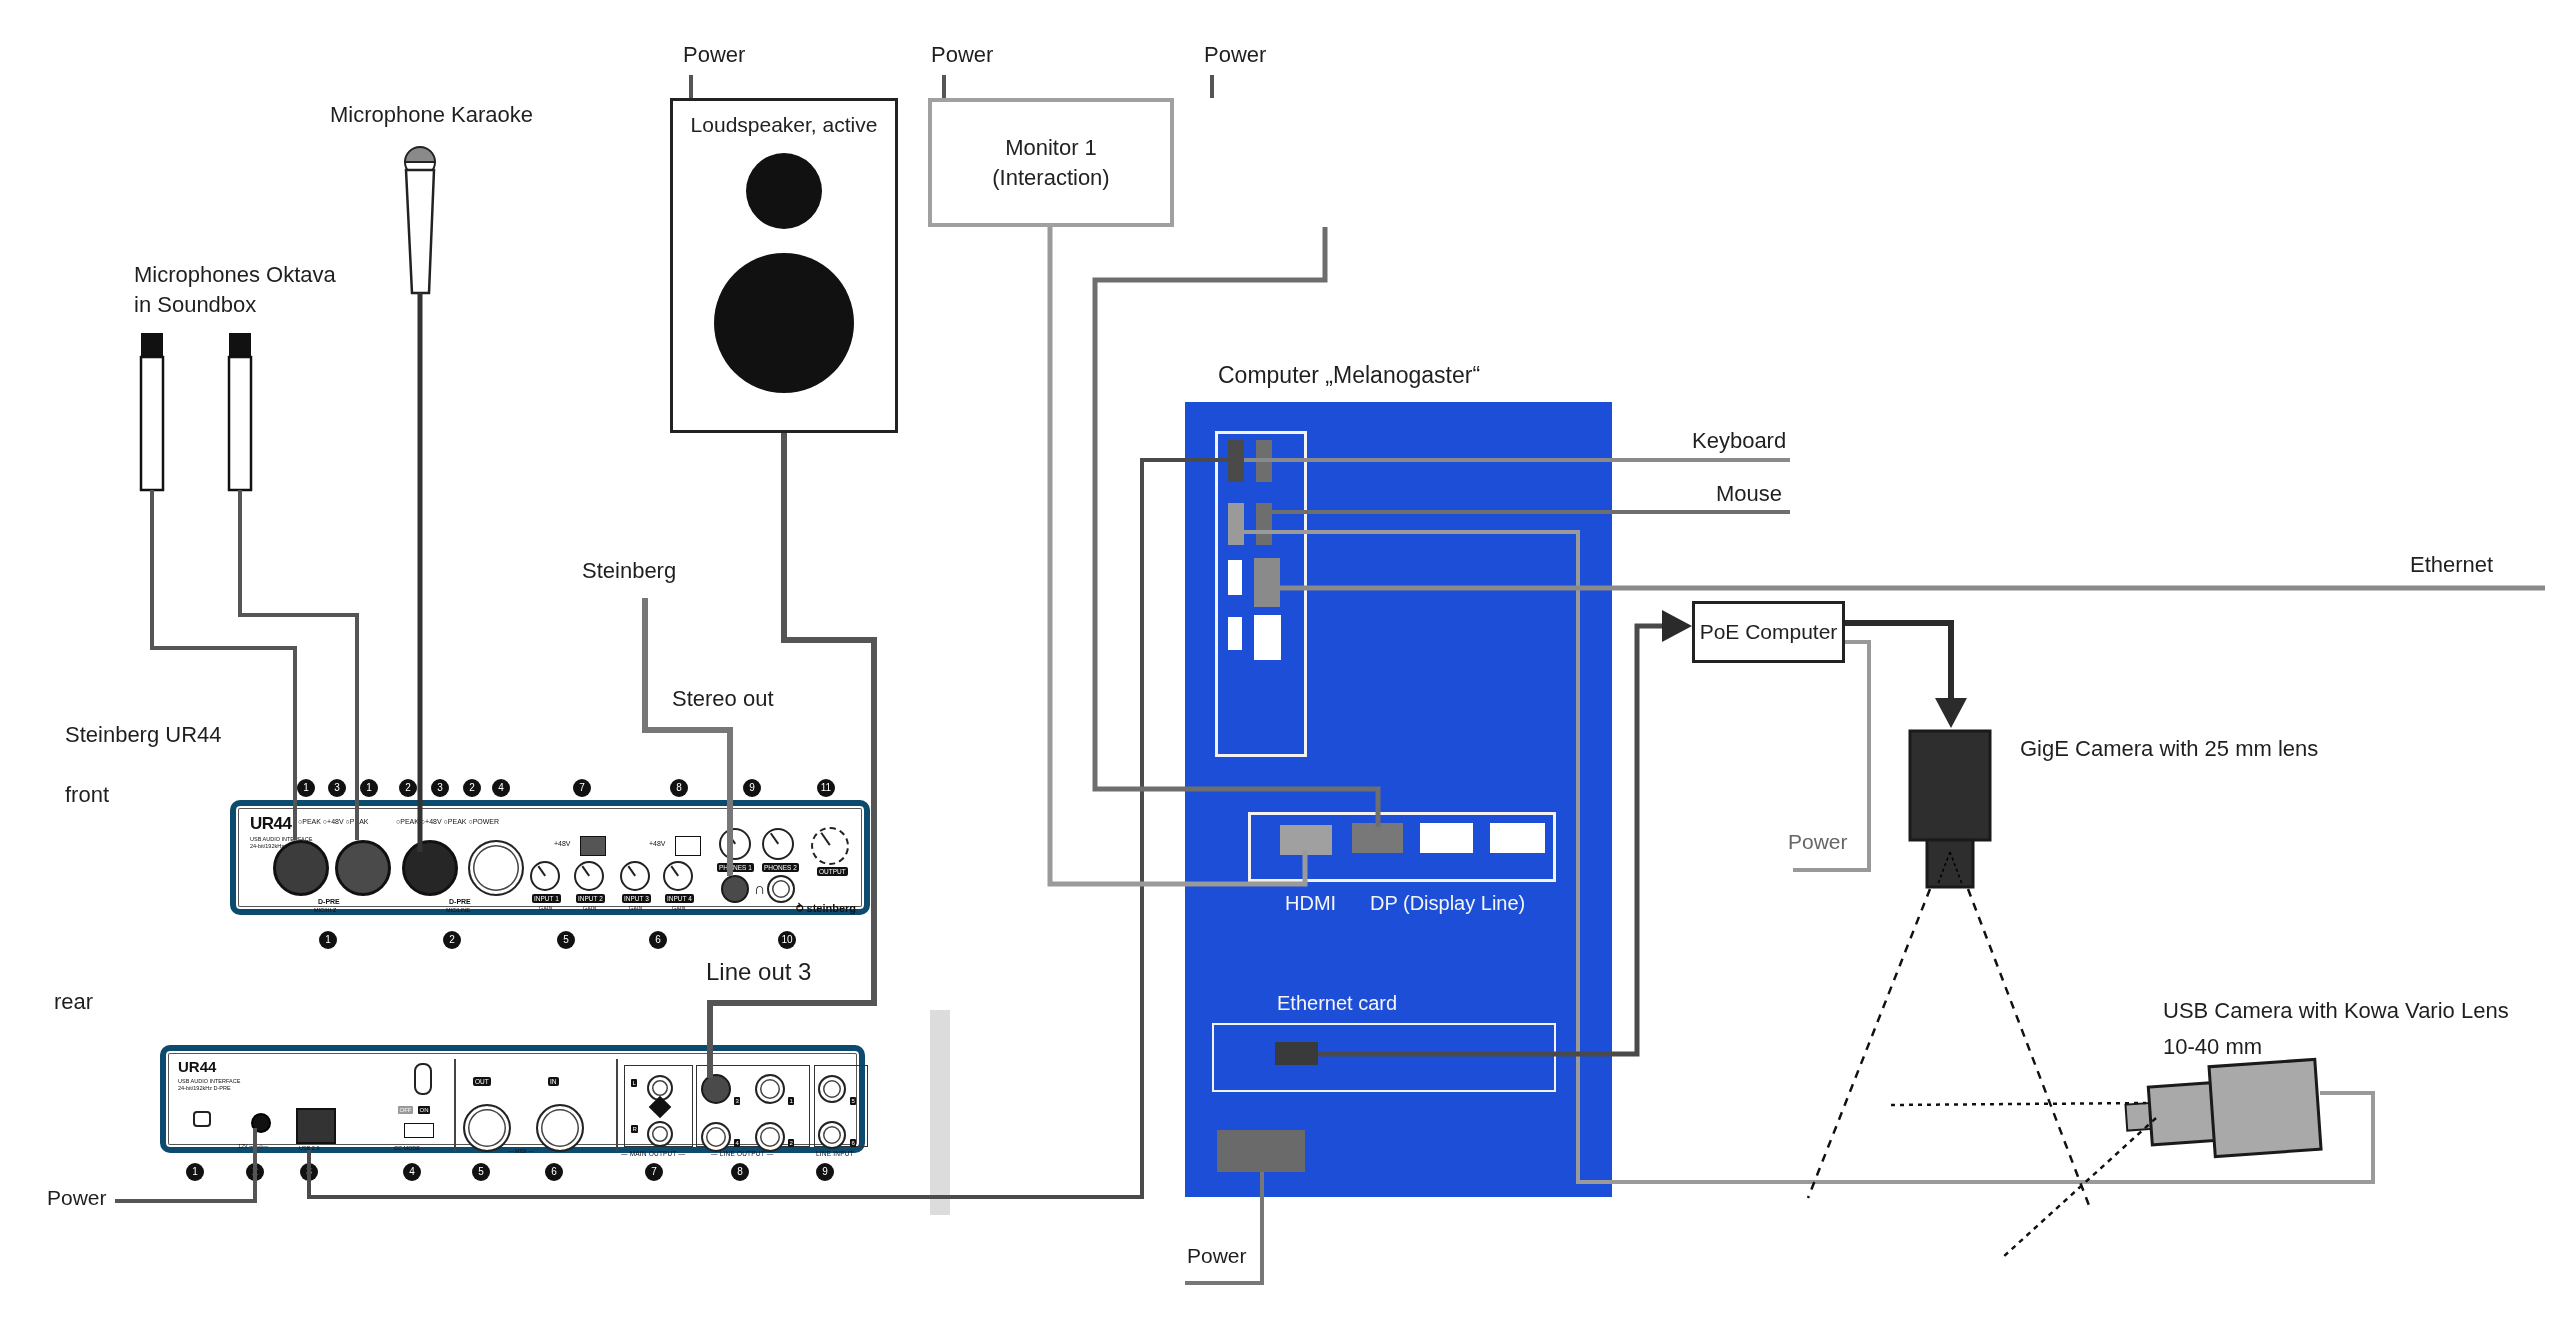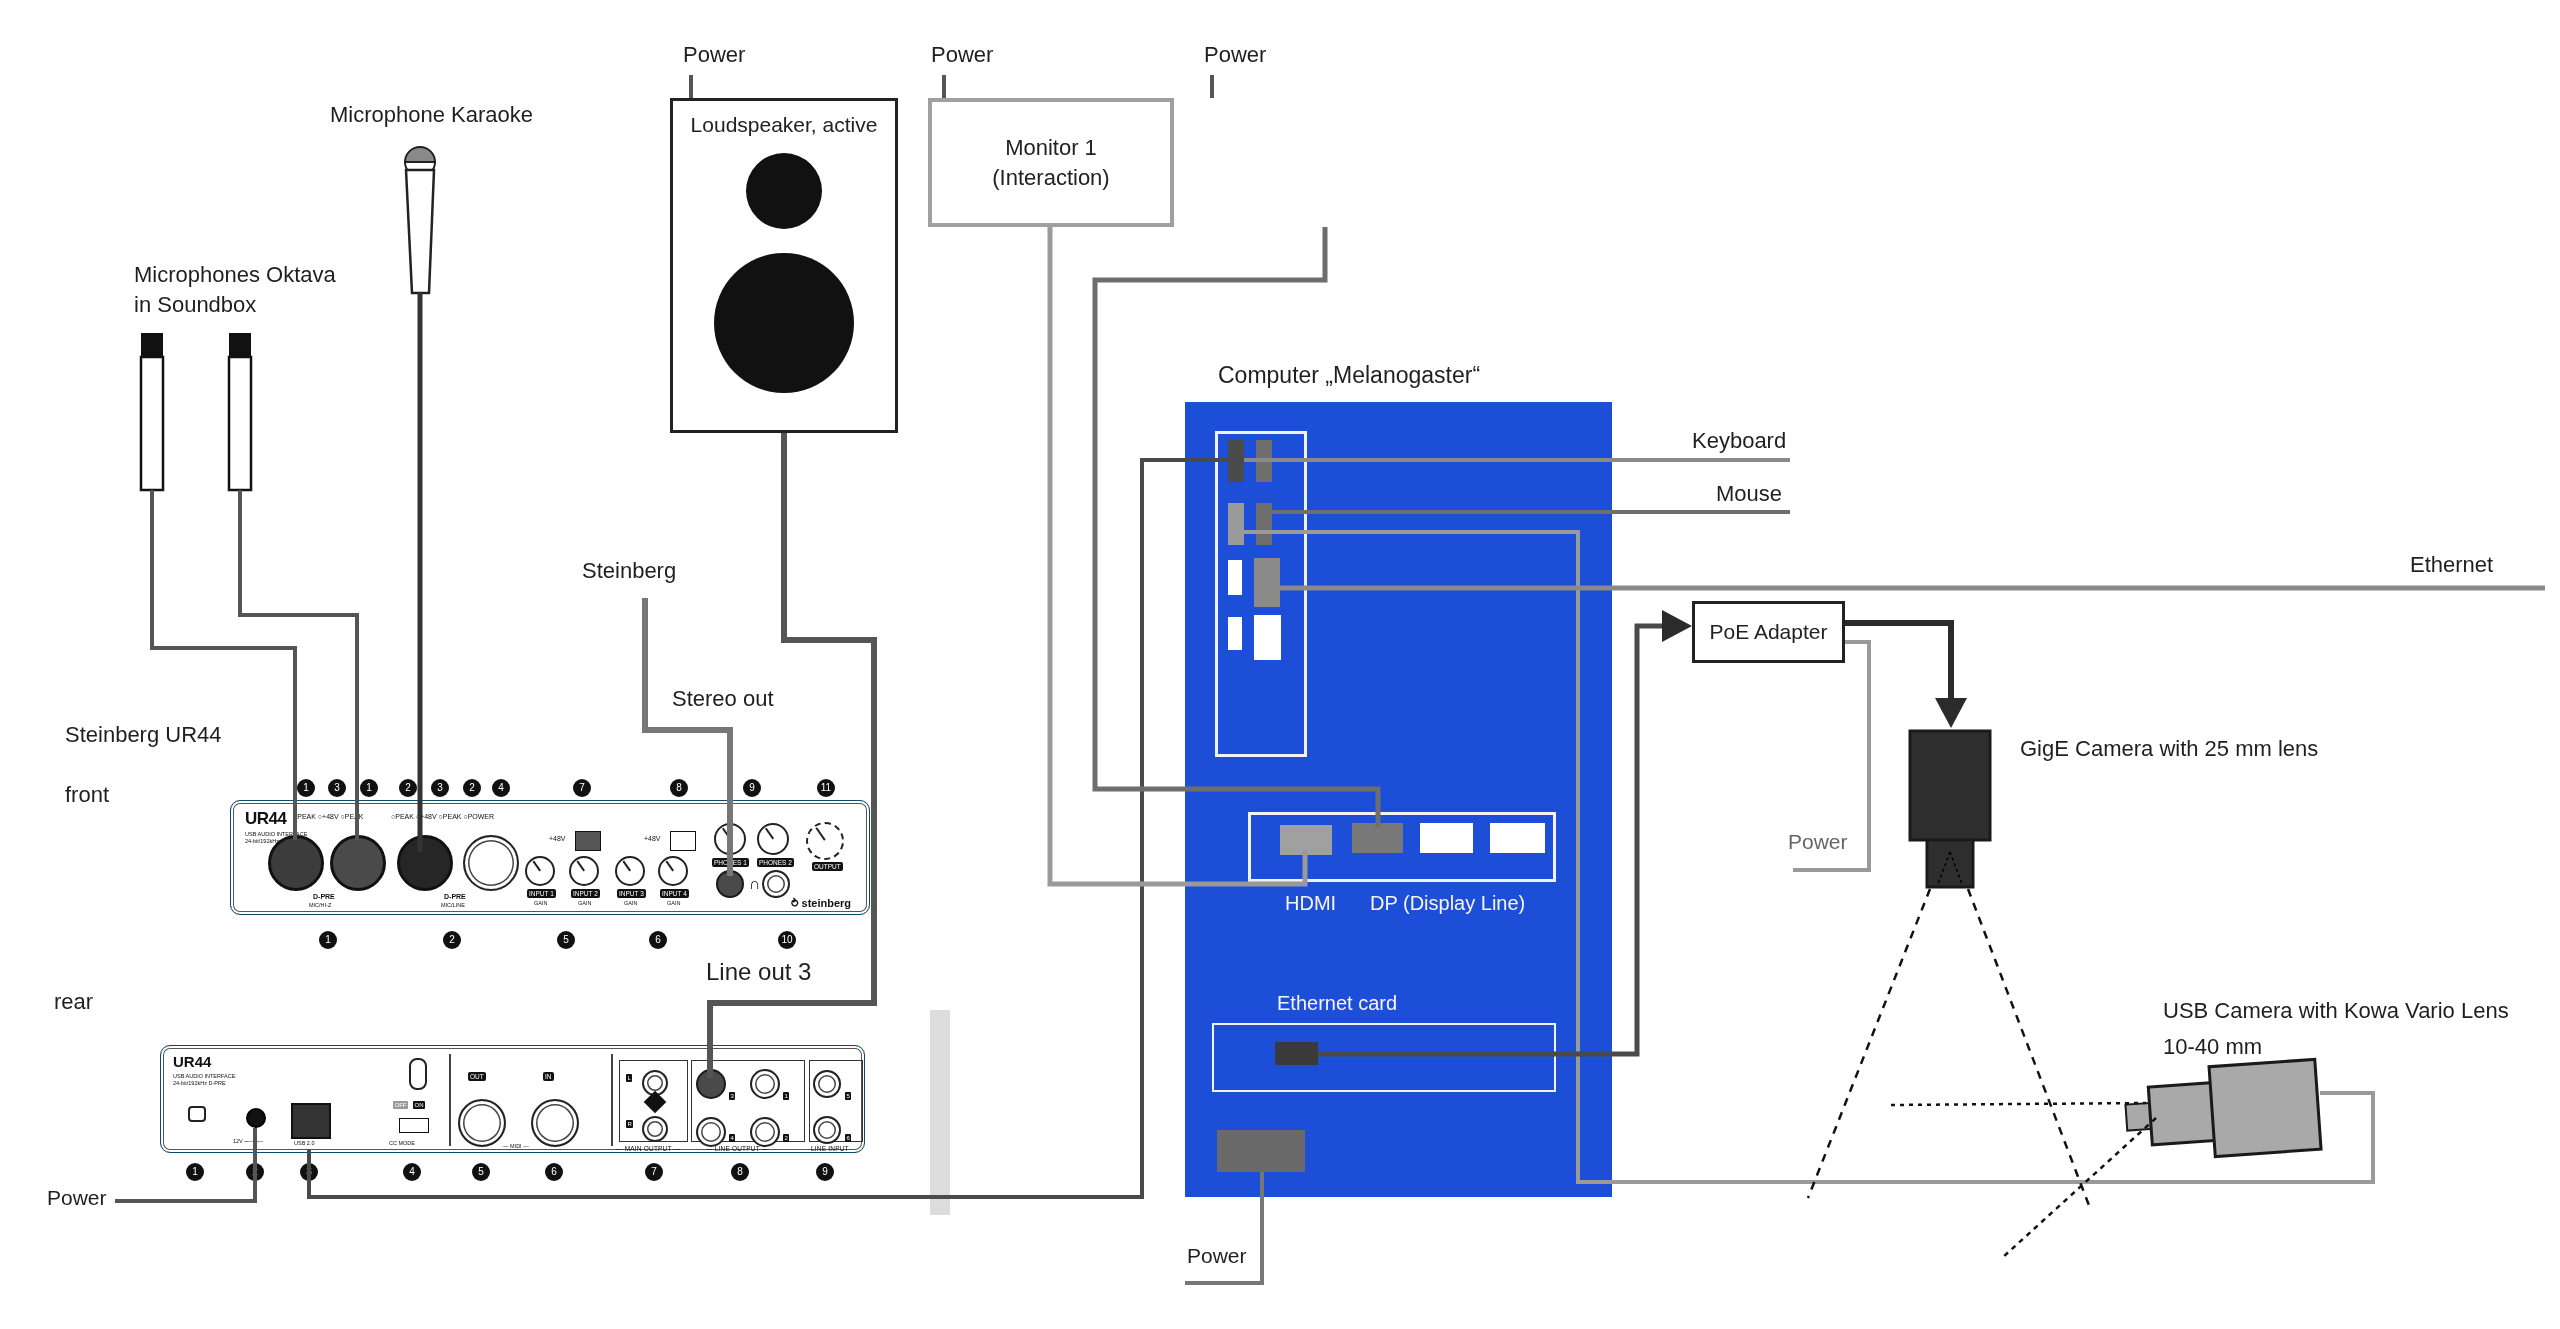--- a/index.html
+++ b/index.html
@@ -6,21 +6,21 @@
   .canvas{position:relative;width:2560px;height:1329px;background:#fff;overflow:hidden;
           font-family:"Liberation Sans",sans-serif;color:#222;}
   .abs{position:absolute;}
   .lbl{position:absolute;font-size:22px;color:#1f1f1f;white-space:nowrap;}
   .lbl.small{font-size:21px;}
   .lbl.gray{color:#666;}
   .box{position:absolute;background:#fff;box-sizing:border-box;display:flex;align-items:center;justify-content:center;text-align:center;}
   .monitor{font-size:22px;line-height:30px;color:#222;}
   .speaker{border:3px solid #222;}
   .circle{position:absolute;border-radius:50%;}
-  .panel{position:absolute;background:#fff;border:1px solid #0c4a6e;border-radius:10px;box-sizing:border-box;box-shadow:inset 0 0 0 2px #fff, inset 0 0 0 3px #555;}
+  .panel{position:absolute;background:#fff;border:6px solid #0c4a6e;border-radius:10px;box-sizing:border-box;box-shadow:inset 0 0 0 2px #fff, inset 0 0 0 3px #555;}
   .computer{position:absolute;background:#1d4ed8;}
   .whitebox{position:absolute;border:3px solid #f2f2f2;box-sizing:border-box;}
   .port{position:absolute;}
   .tinytag{position:absolute;background:#111;color:#fff;font-size:6.5px;line-height:9px;padding:0 2px;border-radius:2px;white-space:nowrap;}
   .tiny{position:absolute;font-size:7px;color:#111;white-space:nowrap;}
   .micro{position:absolute;font-size:5.5px;color:#111;white-space:nowrap;}
   .knob{position:absolute;border-radius:50%;background:#fff;border:2.5px solid #222;box-sizing:border-box;}
   .knob:after{content:"";position:absolute;left:50%;top:4%;width:2px;height:45%;background:#222;transform:translateX(-50%) rotate(-35deg);transform-origin:bottom center;}
   .jack{position:absolute;border-radius:50%;box-sizing:border-box;}
   .jack.white{background:#fff;border:2.5px solid #222;box-shadow:inset 0 0 0 3px #fff, inset 0 0 0 4.5px #444;}
@@ -84,21 +84,21 @@
     <div class="port" style="left:90px;top:640px;width:43px;height:23px;background:#3a3a3a;"></div>
 
     <div class="port" style="left:32px;top:728px;width:88px;height:42px;background:#6a6a6a;"></div>
   </div>
   <div class="lbl small" style="left:1187px;top:1244px;">Power</div>
 
   <div class="lbl" style="left:1692px;top:428px;">Keyboard</div>
   <div class="lbl" style="left:1716px;top:481px;">Mouse</div>
   <div class="lbl" style="left:2410px;top:552px;">Ethernet</div>
   <div class="box" style="left:1692px;top:601px;width:153px;height:62px;border:3px solid #222;">
-    <span style="font-size:21px;">PoE Adapter</span>
+    <span style="font-size:21px;">PoE Computer</span>
   </div>
   <div class="lbl" style="left:2020px;top:736px;">GigE Camera with 25 mm lens</div>
   <div class="lbl small gray" style="left:1788px;top:830px;">Power</div>
   <div class="lbl" style="left:2163px;top:998px;">USB Camera with Kowa Vario Lens</div>
   <div class="lbl" style="left:2163px;top:1034px;">10-40 mm</div>
 
   <div class="lbl" style="left:65px;top:722px;">Steinberg UR44</div>
   <div class="lbl" style="left:65px;top:782px;">front</div>
   <div class="lbl" style="left:54px;top:989px;">rear</div>
   <div class="lbl" style="left:582px;top:558px;">Steinberg</div>

